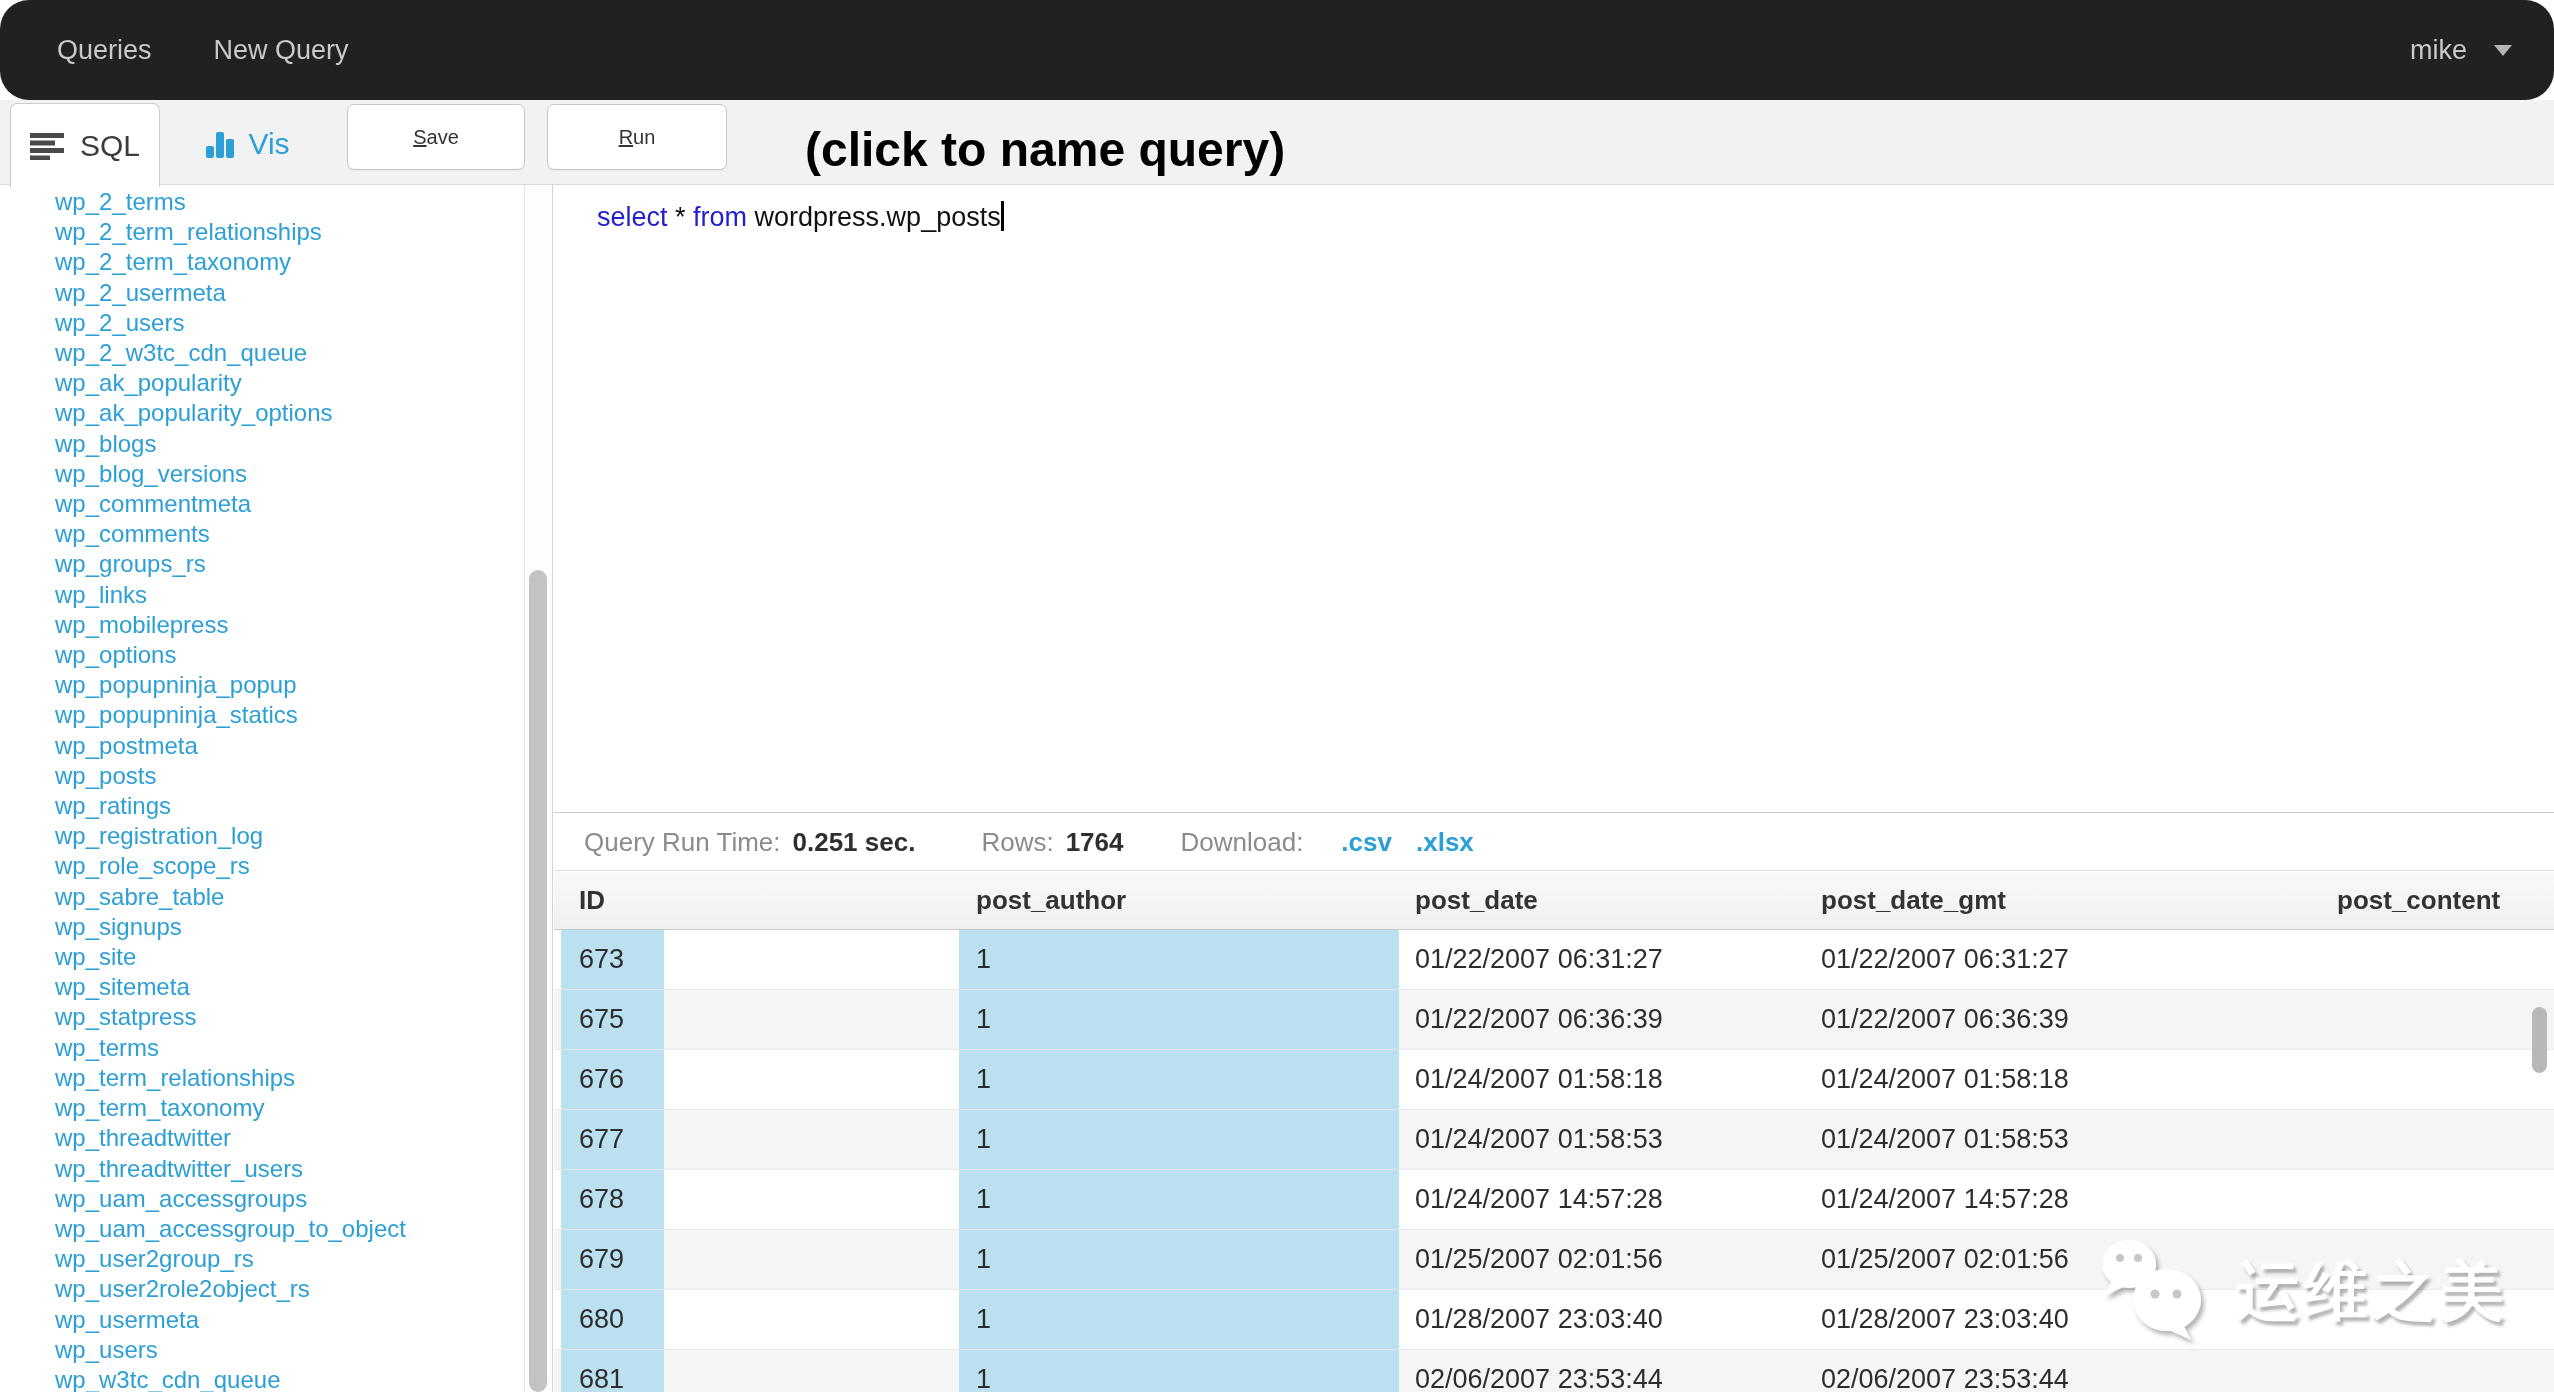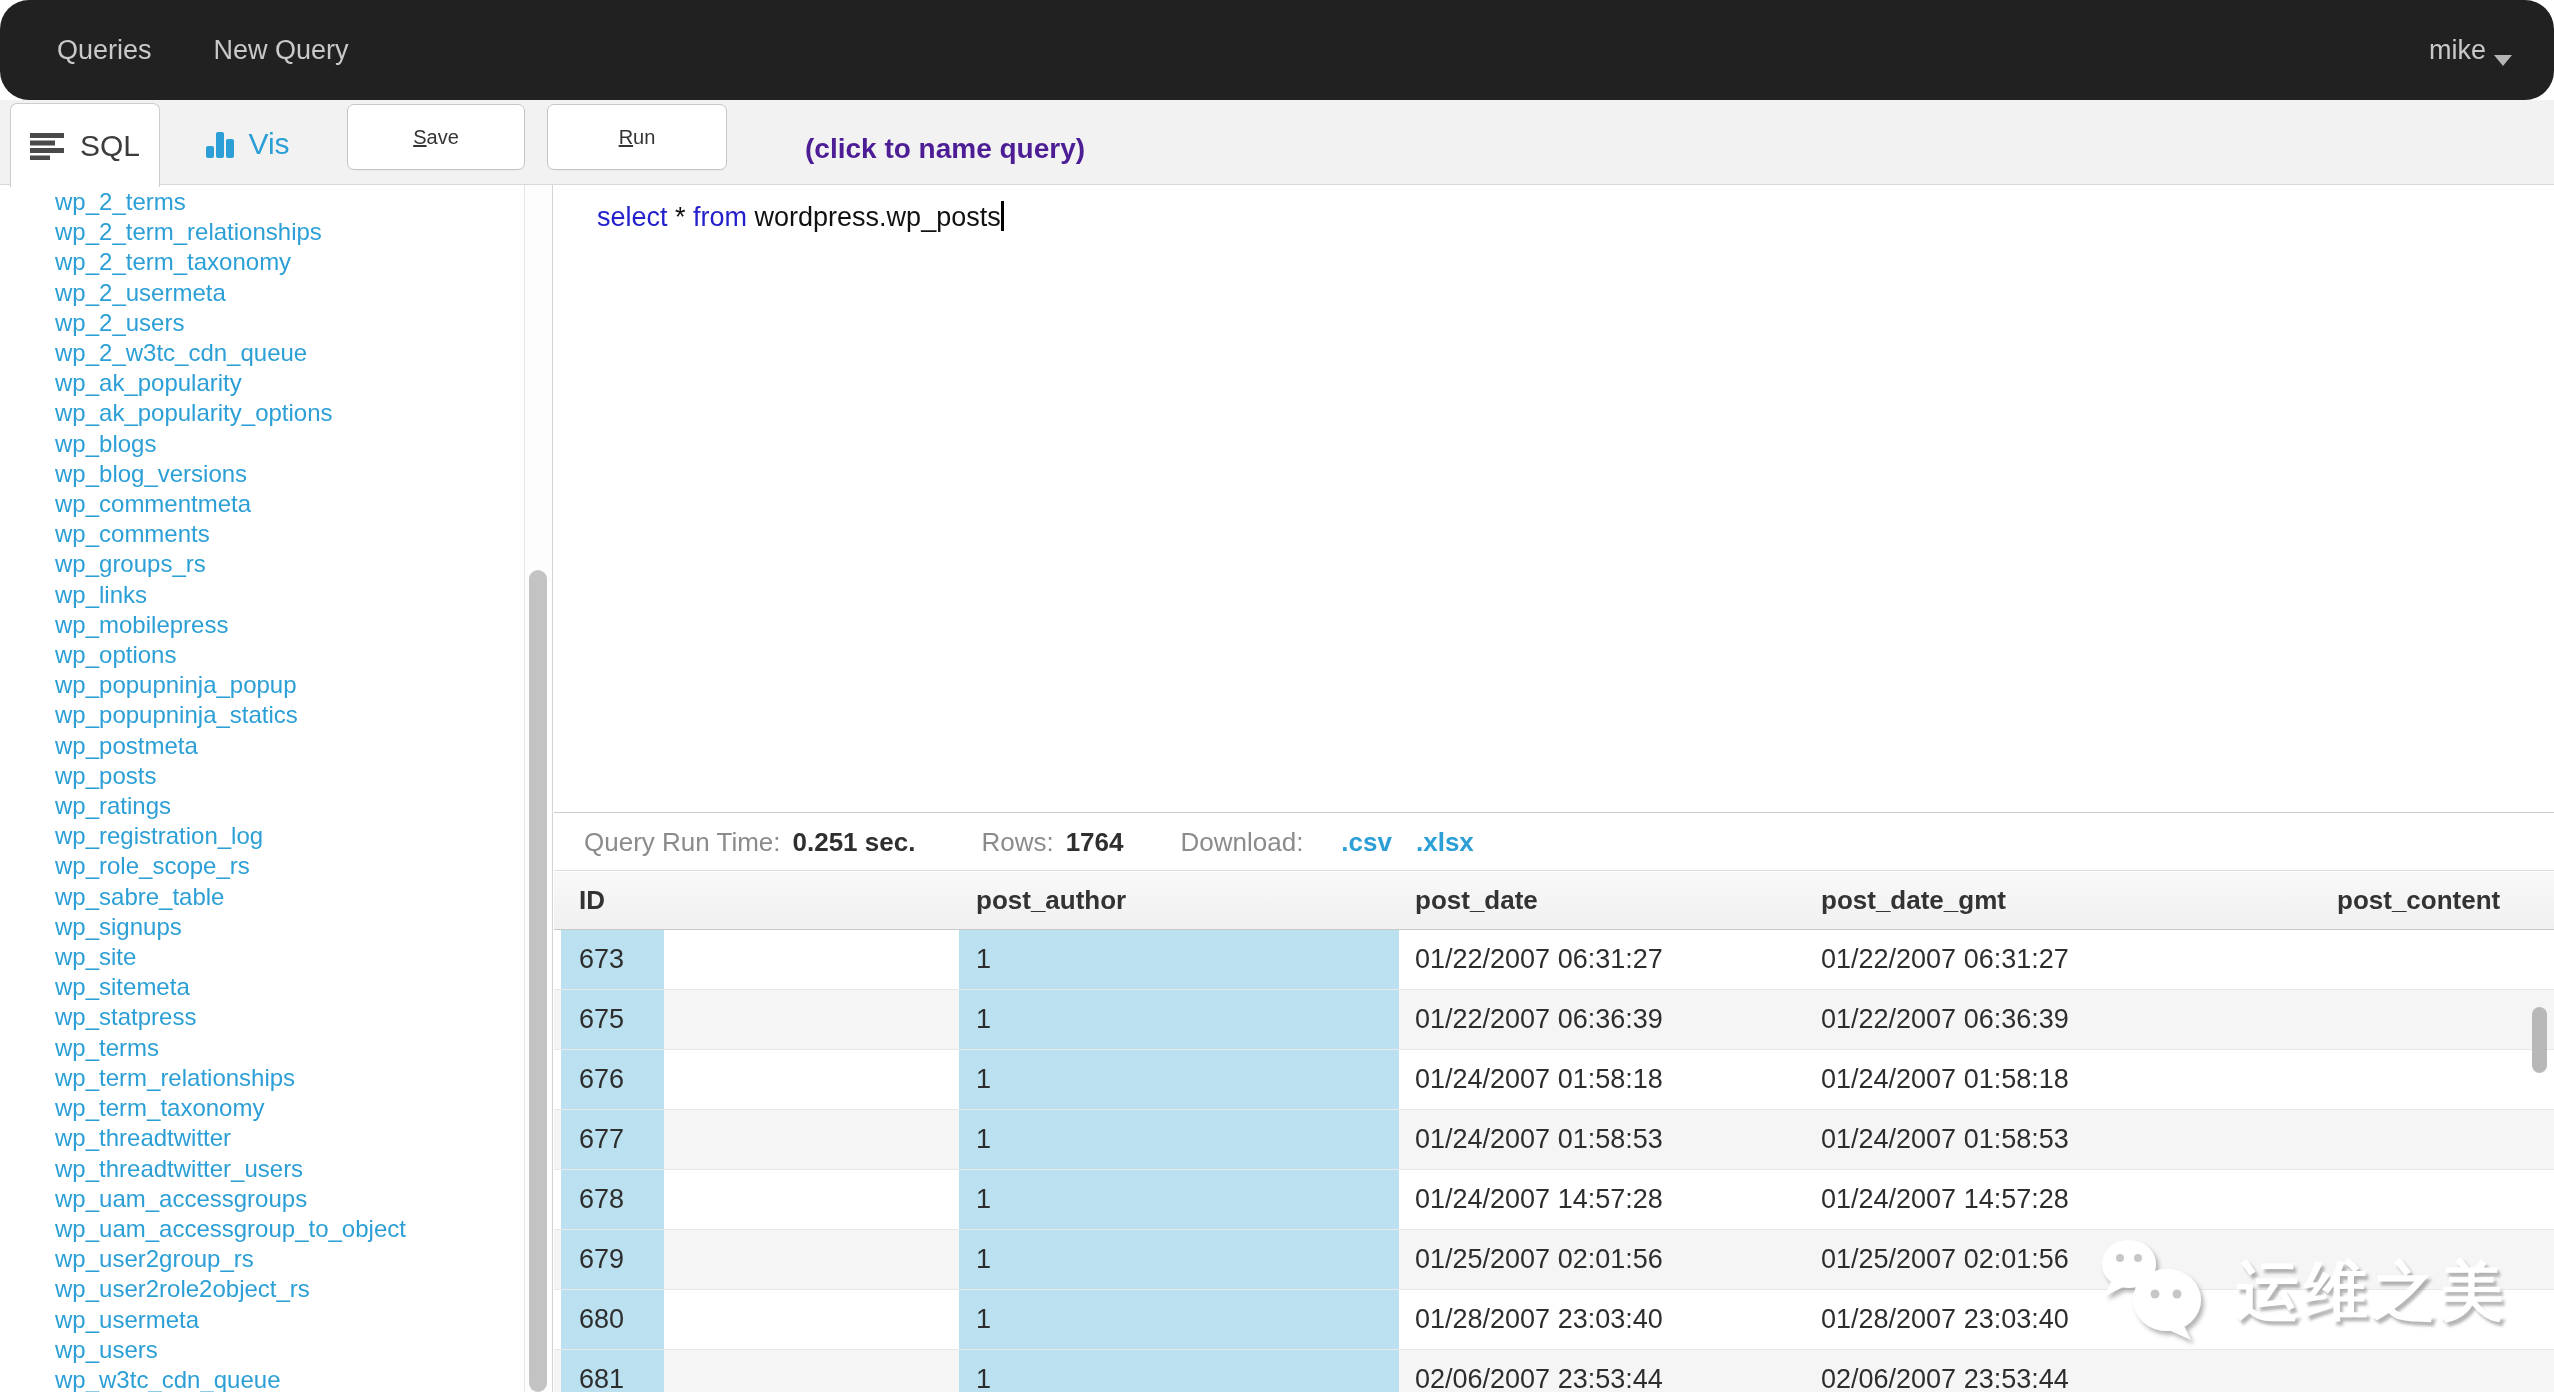--- a/index.html
+++ b/index.html
@@ -4,41 +4,41 @@
 <style>
   html,body{margin:0;padding:0;width:2554px;height:1392px;overflow:hidden;
     font-family:"Liberation Sans",sans-serif;background:#ffffff;-webkit-font-smoothing:antialiased;}
   *{box-sizing:border-box;}
 
   
   .topbar{position:absolute;left:0;top:0;width:2554px;height:100px;background:#212121;
     display:flex;align-items:center;border-radius:29px;}
   .topbar a{color:#c9c9c9;text-decoration:none;font-size:27px;}
   .topnav{display:flex;gap:62px;padding-left:57px;}
-  .topuser{margin-left:auto;padding-right:42px;display:flex;align-items:flex-end;gap:8px;
+  .topuser{margin-left:auto;padding-right:42px;display:flex;align-items:center;gap:27px;
     color:#c9c9c9;font-size:27px;cursor:pointer;}
   .caret{width:0;height:0;border-left:9px solid transparent;border-right:9px solid transparent;
     border-top:11px solid #b5b5b5;display:inline-block;}
 
   
   .tabbar{position:absolute;left:0;top:100px;width:2554px;height:85px;background:#f2f2f2;
     border-bottom:1px solid #d9d9d9;}
   .tab-sql{position:absolute;left:10px;top:3px;width:150px;height:84px;background:#ffffff;
     border:1px solid #cccccc;border-bottom:none;border-radius:7px 7px 0 0;z-index:3;
     display:flex;align-items:center;justify-content:center;gap:14px;font-size:30px;color:#3c3c3c;cursor:pointer;}
   .tab-vis{position:absolute;left:188px;top:3px;width:120px;height:82px;
     display:flex;align-items:center;justify-content:center;gap:12px;font-size:30px;color:#2b9fd6;cursor:pointer;}
   .btn{position:absolute;top:4px;height:66px;background:#ffffff;border:1px solid #c6c6c6;border-radius:7px;
     font-size:20px;color:#333333;display:flex;align-items:center;justify-content:center;cursor:pointer;
     box-shadow:0 1px 1px rgba(0,0,0,0.04);}
   .btn .u{text-decoration:underline;}
   .btn-save{left:347px;width:178px;}
   .btn-run{left:547px;width:180px;}
   .name-query{position:absolute;left:805px;top:0;height:98px;display:flex;align-items:center;
-    font-size:28px;font-weight:bold;color:#4c1d95;cursor:pointer;}
+    font-size:48px;font-weight:bold;color:#000000;cursor:pointer;}
 
   
   .sidebar{position:absolute;left:0;top:185px;width:553px;height:1207px;background:#ffffff;
     border-right:1px solid #d4d4d4;overflow:hidden;}
   .table-list{padding:2px 0 0 55px;display:block;}
   .table-link{display:block;font-size:24px;line-height:30.2px;color:#2b9fd6;text-decoration:none;
     white-space:nowrap;cursor:pointer;}
   .side-scroll{position:absolute;right:0;top:0;width:28px;height:1207px;border-left:1px solid #e4e4e4;background:#fdfdfd;}
   .side-thumb{position:absolute;left:4px;top:385px;width:18px;height:822px;background:#c3c3c3;border-radius:10px;}
 

